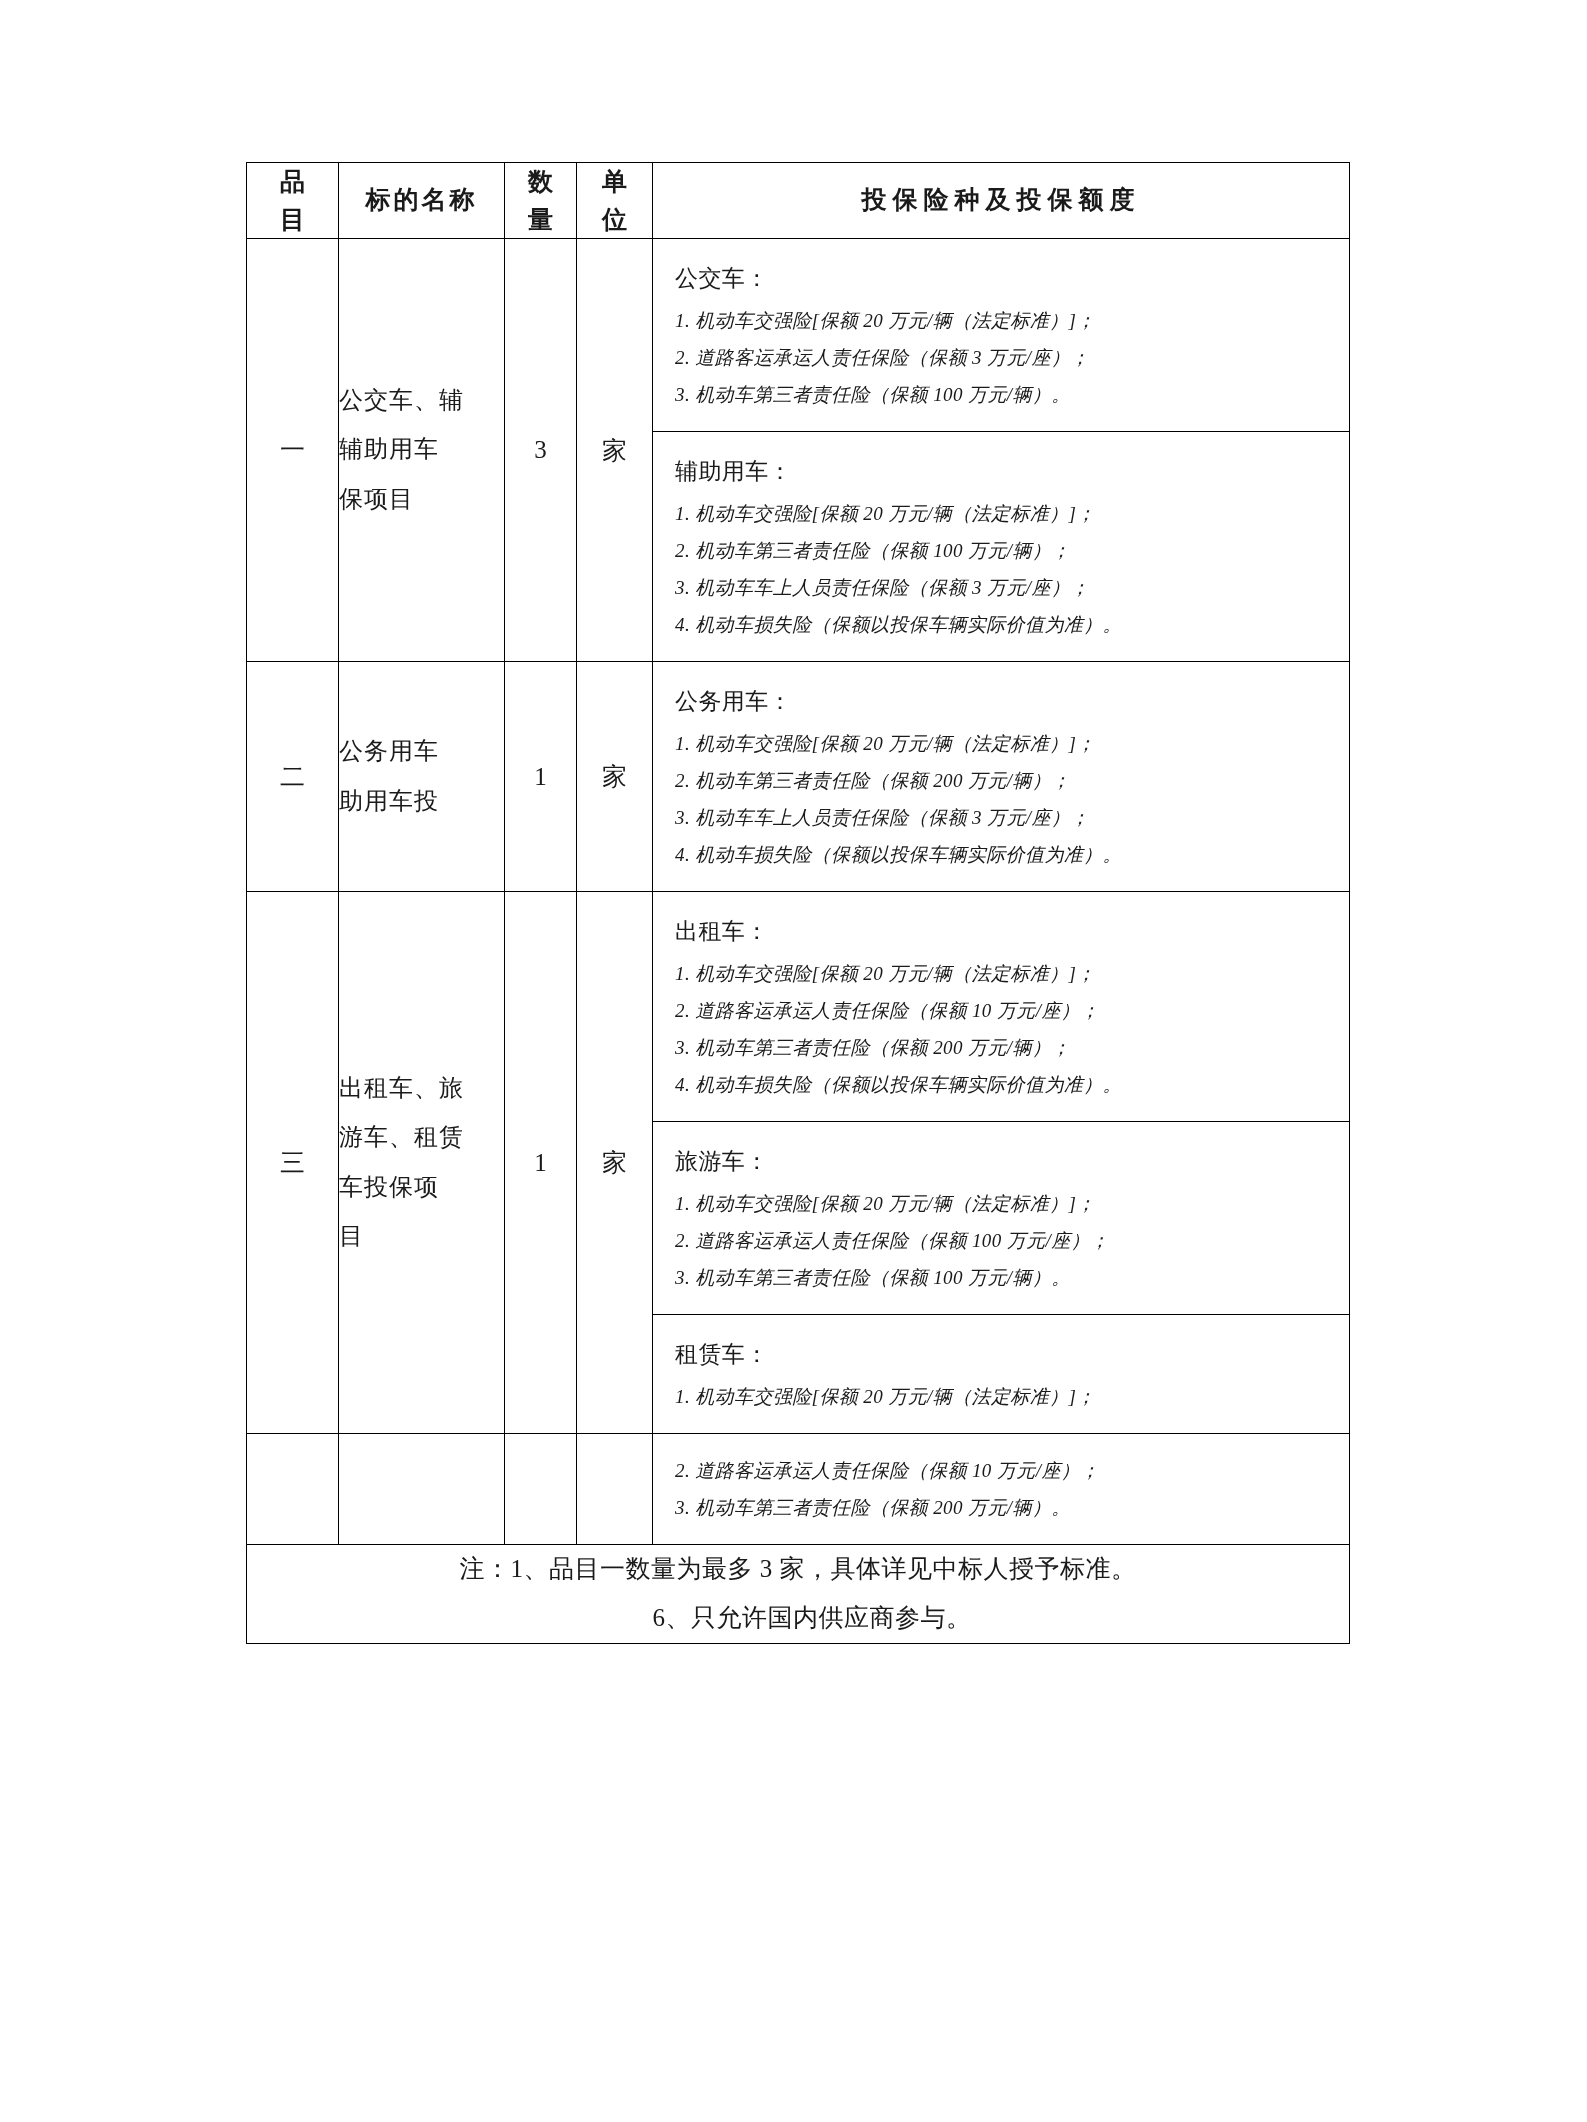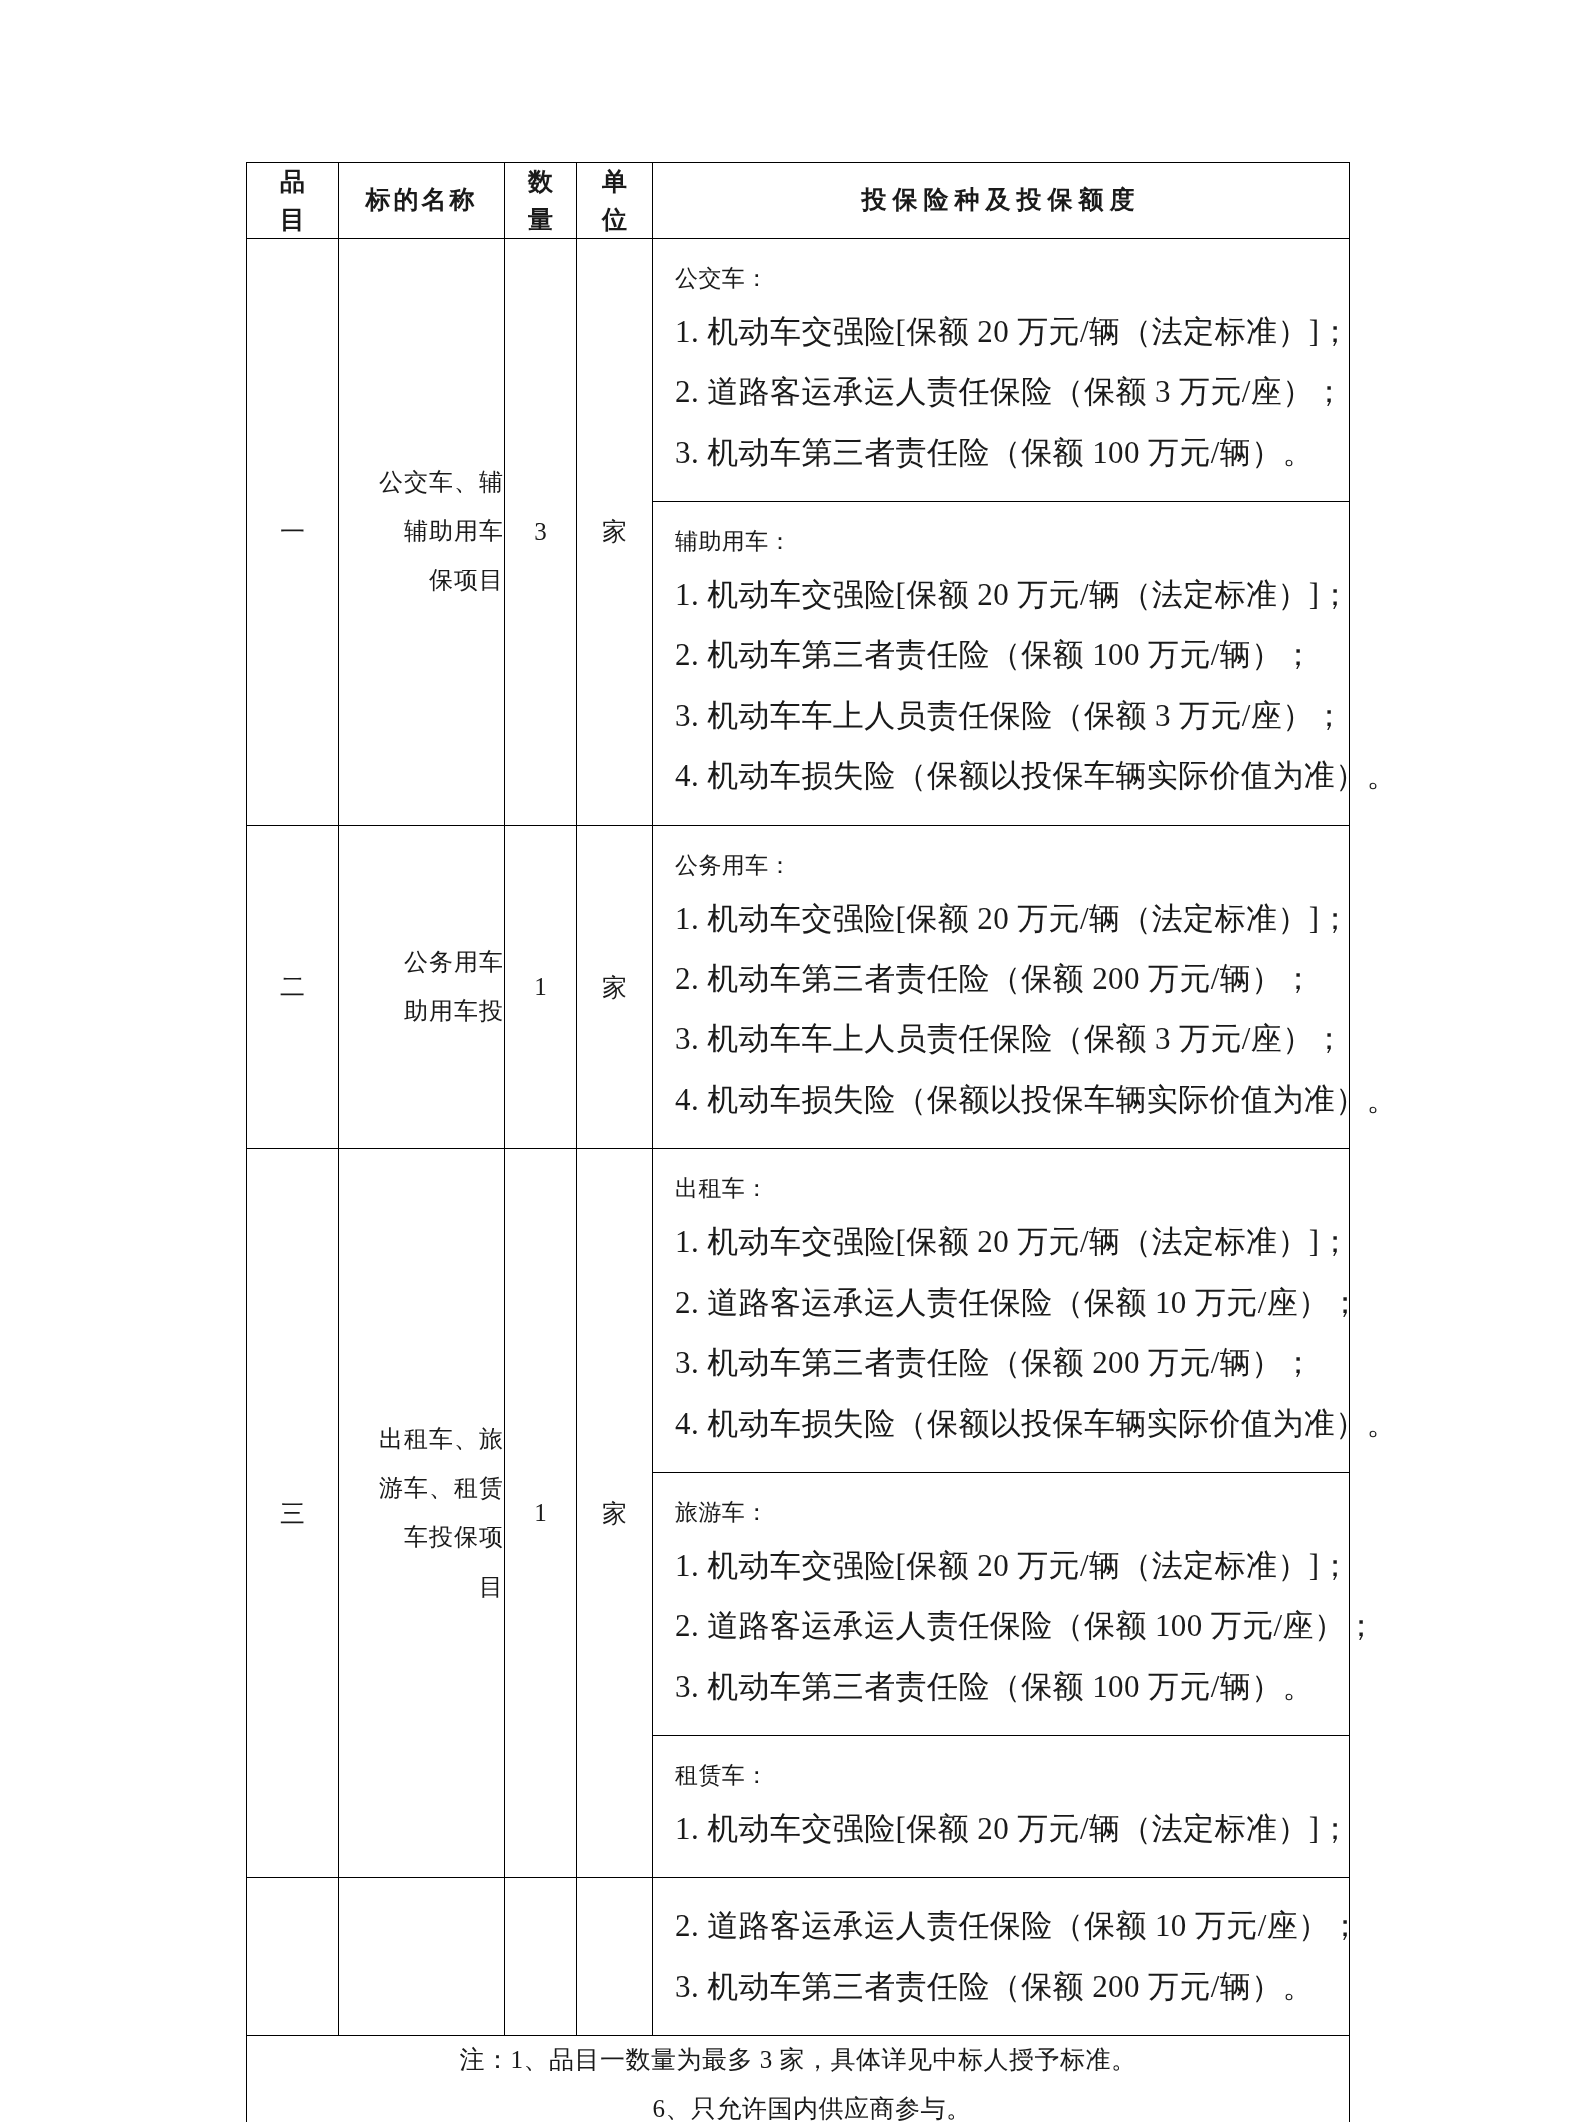--- a/index.html
+++ b/index.html
@@ -67,21 +67,21 @@
     font-weight: bold;
   }
 
   .idx-cell {
     text-align: center;
     font-size: 25px;
     line-height: 1.5;
     padding: 6px 2px;
   }
   .name-cell {
-    text-align: right;
+    text-align: left;
     font-size: 24px;
     line-height: 2.05;
     padding: 10px 8px;
     letter-spacing: 1px;
   }
   .name-cell span { display: block; }
   .qty-cell, .unit-cell {
     text-align: center;
     font-size: 25px;
     padding: 6px 2px;
@@ -91,24 +91,25 @@
     padding: 0;
     vertical-align: top;
   }
   .ins-block {
     padding: 18px 10px 18px 22px;
   }
   .ins-block + .ins-block {
     border-top: 1.6px solid #000000;
   }
   .ins-line {
-    font-size: 31px;
+    font-size: 19px;
     line-height: 1.95;
     letter-spacing: 0.4px;
     white-space: nowrap;
+    font-style: italic;
   }
   .ins-head {
     font-size: 23px;
     line-height: 1.95;
     letter-spacing: 0.4px;
   }
 
   .notes-cell {
     padding: 16px 10px 18px 26px;
   }

